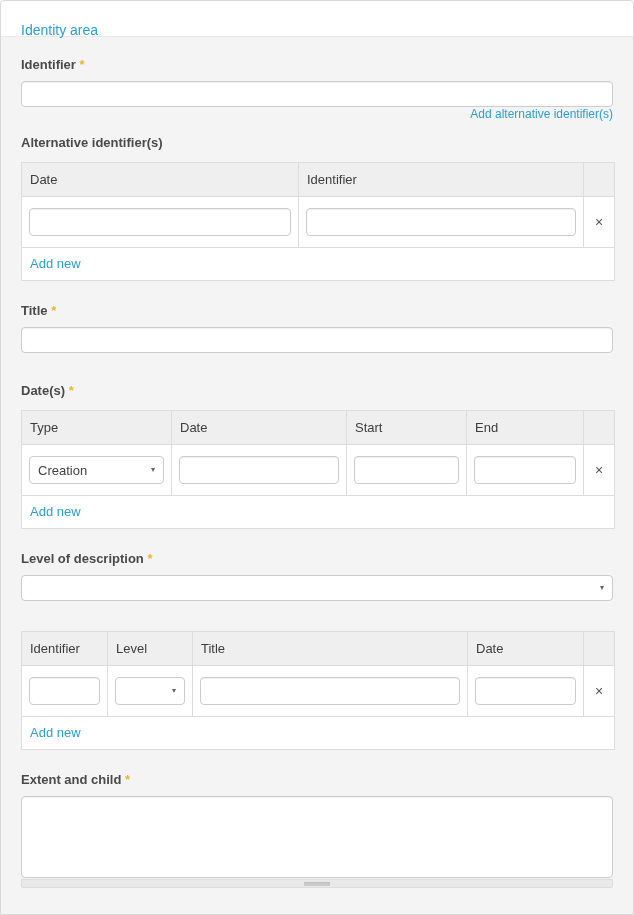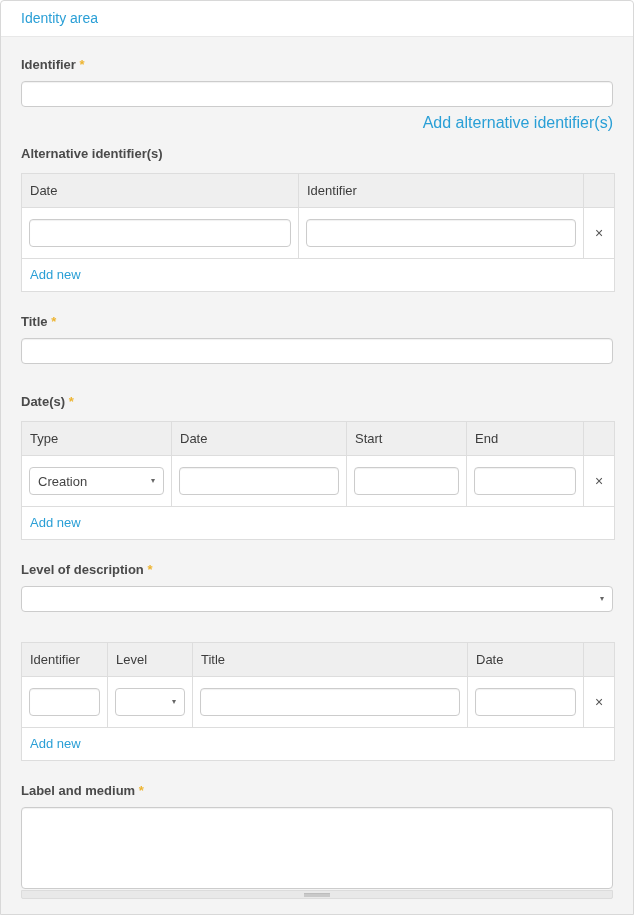--- a/index.html
+++ b/index.html
@@ -10,42 +10,42 @@
     width:634px; height:915px;
     border:1px solid #d8d8d8;
     border-radius:4px 4px 0 0;
     background:#f4f4f4;
     overflow:hidden;
   }
   .panel-header {
     background:#fff;
     border-bottom:1px solid #e8e8e8;
     height:36px; line-height:35px;
-    padding:0 20px;
+    padding:12px 20px;
     border-radius:4px 4px 0 0;
   }
   .panel-title { color:#2a9fd6; font-size:14px; }
 
   .panel-body { padding:20px; }
 
   .field-label { display:block; font-size:13px; color:#4a4a4a; margin-bottom:9px;font-weight:bold; }
   .req { color:#edb431; }
 
   .text-input {
     display:block; width:100%; height:26px;
     border:1px solid #ccc; border-radius:4px;
     padding:3px 8px;
     font-family:"Liberation Sans", sans-serif; font-size:13px; color:#444;
     background:#fff;
     box-shadow:inset 0 1px 1px rgba(0,0,0,0.06);
     outline:none;
   }
 
   .link { color:#2a9fd6; text-decoration:none; cursor:pointer; }
-  .link-row { text-align:right; margin-top:7px; font-size:16px; }
+  .link-row { text-align:right; margin-top:0; font-size:12px; }
   .mb30 { margin-bottom:30px; }
 
   table.grid {
     width:100%; table-layout:fixed;
     border-collapse:separate; border-spacing:0;
     background:#fff;
     border:1px solid #ddd;
     margin-bottom:22px;
   }
   table.grid th {
@@ -273,21 +273,21 @@
         </tbody>
         <tfoot>
           <tr>
             <td class="footer-cell" colspan="5"><a class="link">Add new</a></td>
           </tr>
         </tfoot>
       </table>
     </div>
 
     <div>
-      <label class="field-label"><span>Label and medium</span> <span class="req">*</span></label>
+      <label class="field-label"><span>Extent and child</span> <span class="req">*</span></label>
       <textarea class="textarea" style=""></textarea>
       <div class="resize-bar">
         <div class="resize-grip"></div>
       </div>
     </div>
 
   </div>
 </div>
 
 </body></html>

